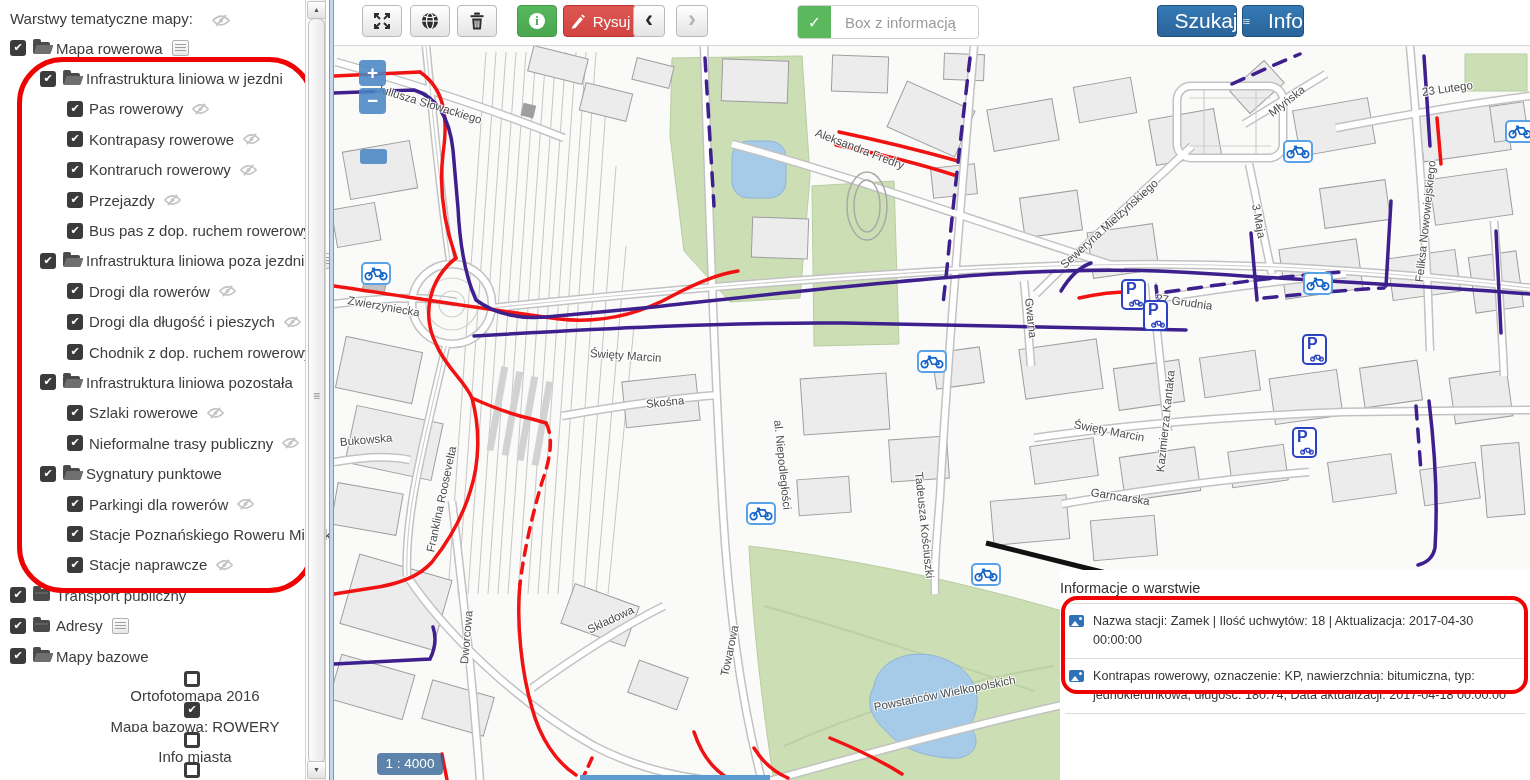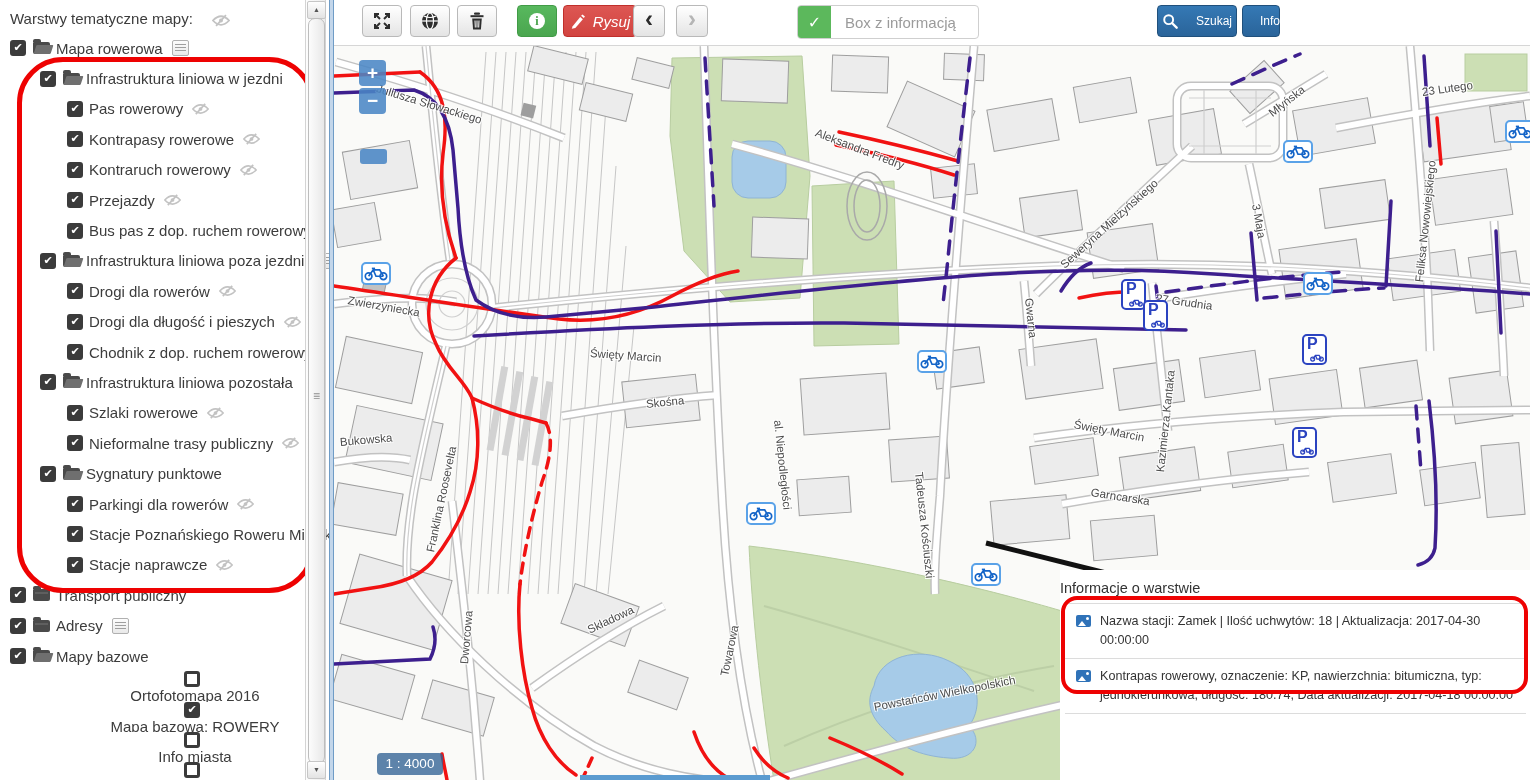--- a/index.html
+++ b/index.html
@@ -46,21 +46,21 @@
 
   .divider{position:absolute;left:329px;top:0;width:5px;height:780px;background:#c3d6ea;
       border-left:1px solid #6f9cc6;border-right:1px solid #6f9cc6;box-sizing:border-box;z-index:2;}
 
   
   .toolbar{position:absolute;left:334px;top:0;width:1196px;height:45px;background:#fff;z-index:2;}
   .tb-btn{position:absolute;top:5px;height:32px;border:1px solid #b9b9b9;border-radius:4px;background:linear-gradient(#fff,#e4e4e4);
       display:flex;align-items:center;justify-content:center;cursor:pointer;box-sizing:border-box;}
   .tb-btn.green{background:linear-gradient(#58b85e,#4aa64f);border-color:#419b46;}
   .tb-btn.red{background:linear-gradient(#dd5753,#d24440);border-color:#c02f2b;color:#fff;font-size:15px;gap:7px;}
-  .tb-btn.blue{background:linear-gradient(#3579b5,#2a649a);border-color:#20507c;color:#fff;font-size:12px;gap:18px;align-items:center;}
+  .tb-btn.blue{background:linear-gradient(#3579b5,#2a649a);border-color:#20507c;color:#fff;font-size:21px;gap:18px;align-items:center;}
   .chev{font-size:24px;font-weight:bold;color:#2b2b2b;line-height:26px;margin-top:-4px;}
   .chev.dis{color:#b5b5b5;}
   .box-ctl{position:absolute;top:5px;height:34px;display:flex;border:1px solid #cfcfcf;border-radius:4px;background:#fff;
       box-sizing:border-box;overflow:hidden;cursor:pointer;}
   .box-check{width:33px;background:#5cb85c;display:flex;align-items:center;justify-content:center;color:#fff;
       font-size:16px;font-weight:bold;flex:none;}
   .box-lab{display:flex;align-items:center;padding:0 14px;color:#9b9b9b;font-size:15px;white-space:nowrap;}
 
   
   .map{position:absolute;left:334px;top:45px;width:1196px;height:735px;background:#fafaf8;border-top:1px solid #d6d6d6;
@@ -78,21 +78,21 @@
   .zbtn{position:absolute;left:25px;width:27px;height:26px;background:rgba(74,134,197,.88);border-radius:4px;color:#fff;
       font-size:19px;font-weight:bold;text-align:center;line-height:25px;z-index:3;cursor:pointer;}
   .zslider{position:absolute;left:26px;top:103px;width:27px;height:15px;background:rgba(74,134,197,.88);border-radius:3px;z-index:3;cursor:pointer;}
   .scale-badge{position:absolute;left:43px;top:707px;width:66px;height:22px;background:rgba(49,98,148,.78);border-radius:4px;
       color:#fff;font-size:13.5px;text-align:center;line-height:22px;z-index:3;}
 
   
   .info-panel{position:absolute;left:726px;top:524px;width:470px;height:211px;background:#fff;z-index:5;}
   .ip-title{padding-top:10px;font-size:14.5px;color:#333;}
   .ip-rows{position:absolute;left:5px;right:4px;top:33px;}
-  .irow{display:flex;gap:9px;padding:8px 11px;border-bottom:1px solid #dcdcdc;font-size:12.6px;color:#333;line-height:1.5;}
+  .irow{display:flex;gap:9px;padding:8px 4px;border-bottom:1px solid #dcdcdc;font-size:12.6px;color:#333;line-height:1.5;}
   .irow:first-child{border-top:1px solid #dcdcdc;}
   .pic-icon{width:15px;height:12px;background:#2f72b8;border-radius:2px;position:relative;flex:none;margin-top:3px;}
   .pic-icon::before{content:"";position:absolute;top:2px;right:2px;width:3px;height:3px;border-radius:50%;background:#fff;}
   .pic-icon::after{content:"";position:absolute;left:2px;bottom:1px;border-left:4px solid transparent;border-right:4px solid transparent;border-bottom:5px solid #fff;}
   .ring2{position:absolute;left:1px;top:26px;width:459px;height:90px;border:4px solid #ee0202;border-radius:16px;pointer-events:none;z-index:6;}
 </style>
 </head>
 <body>
 
 <div class="app">
@@ -484,21 +484,21 @@
             <line x1="11" y1="9.5" x2="10.7" y2="16.5"></line>
           </g>
         </svg>
     </div>
     <div class="tb-btn green" style="left:183px;width:40px;">
       <svg width="18" height="18" viewBox="0 0 18 18">
           <circle cx="9" cy="9" r="8" fill="#fff"></circle>
           <text x="9" y="13.2" text-anchor="middle" font-family="Liberation Serif, serif" font-size="12" font-weight="bold" fill="#46a149">i</text>
         </svg>
     </div>
-    <div class="tb-btn red" style="left:229px;width:74px;font-style:italic;">
+    <div class="tb-btn red" style="left:229px;width:74px;">
       <svg width="16" height="16" viewBox="0 0 18 18">
           <path d="M3,15 L11.5,4.5 L14.5,7 L6,17 L2,17.8 Z" fill="#fff"></path>
           <path d="M12.5,3.2 L15.5,5.7 L16.8,4 L14,1.6 Z" fill="#fff"></path>
         </svg>
       <span>Rysuj</span>
     </div>
     <div class="tb-btn" style="left:299px;width:32px;">
       <span class="chev">‹</span>
     </div>
     <div class="tb-btn" style="left:342px;width:32px;">
@@ -508,21 +508,21 @@
       <span class="box-check">✓</span>
       <span class="box-lab">Box z informacją</span>
     </div>
     <div class="tb-btn blue" style="left:823px;width:80px;">
       <svg width="16" height="16" viewBox="0 0 18 18">
           <circle cx="7.5" cy="7.5" r="5" fill="none" stroke="#fff" stroke-width="2.2"></circle>
           <line x1="11.5" y1="11.5" x2="16.5" y2="16.5" stroke="#fff" stroke-width="2.6" stroke-linecap="round"></line>
         </svg>
       <span>Szukaj</span>
     </div>
-    <div class="tb-btn blue" style="left:908px;width:38px;">
+    <div class="tb-btn blue" style="left:908px;width:62px;">
       <svg width="16" height="15" viewBox="0 0 18 16">
           <g fill="#fff">
             <rect x="1" y="1.5" width="3" height="3"></rect>
             <rect x="1" y="6.5" width="3" height="3"></rect>
             <rect x="1" y="11.5" width="3" height="3"></rect>
             <rect x="6" y="2" width="11" height="2"></rect>
             <rect x="6" y="7" width="11" height="2"></rect>
             <rect x="6" y="12" width="11" height="2"></rect>
           </g>
         </svg>

